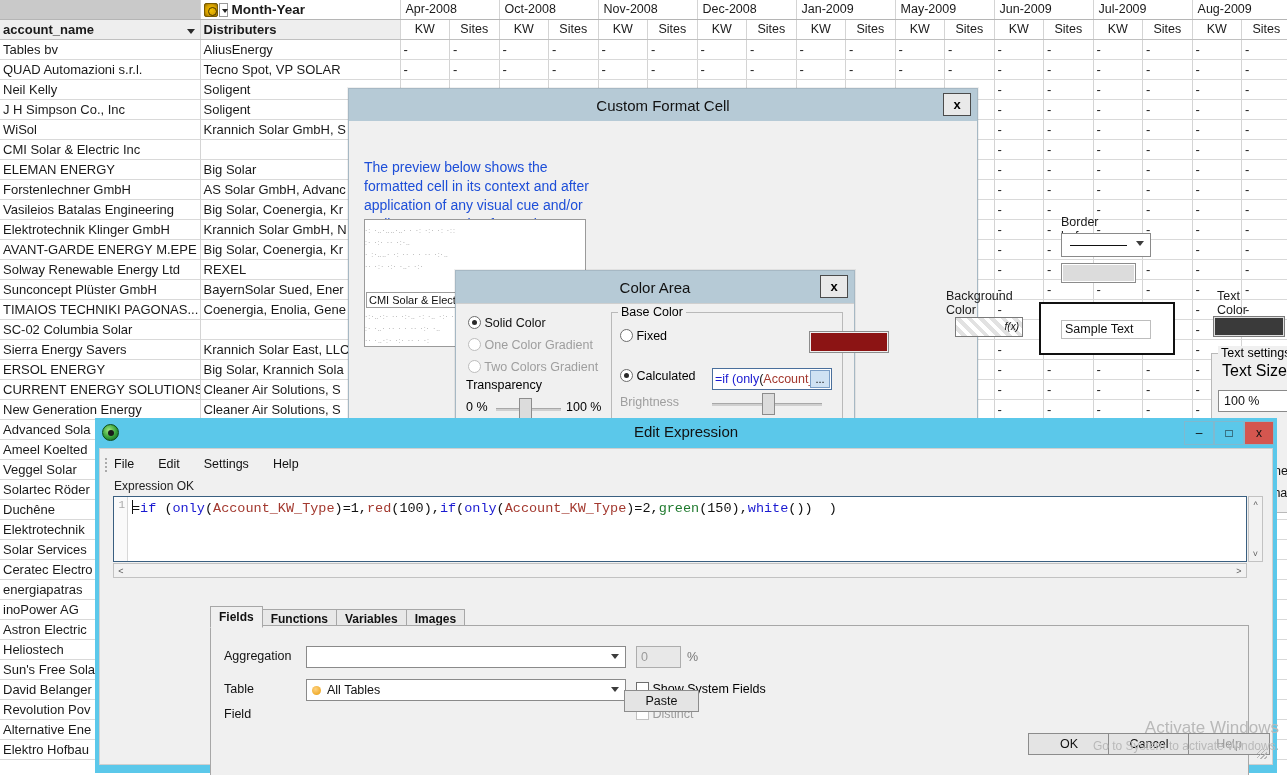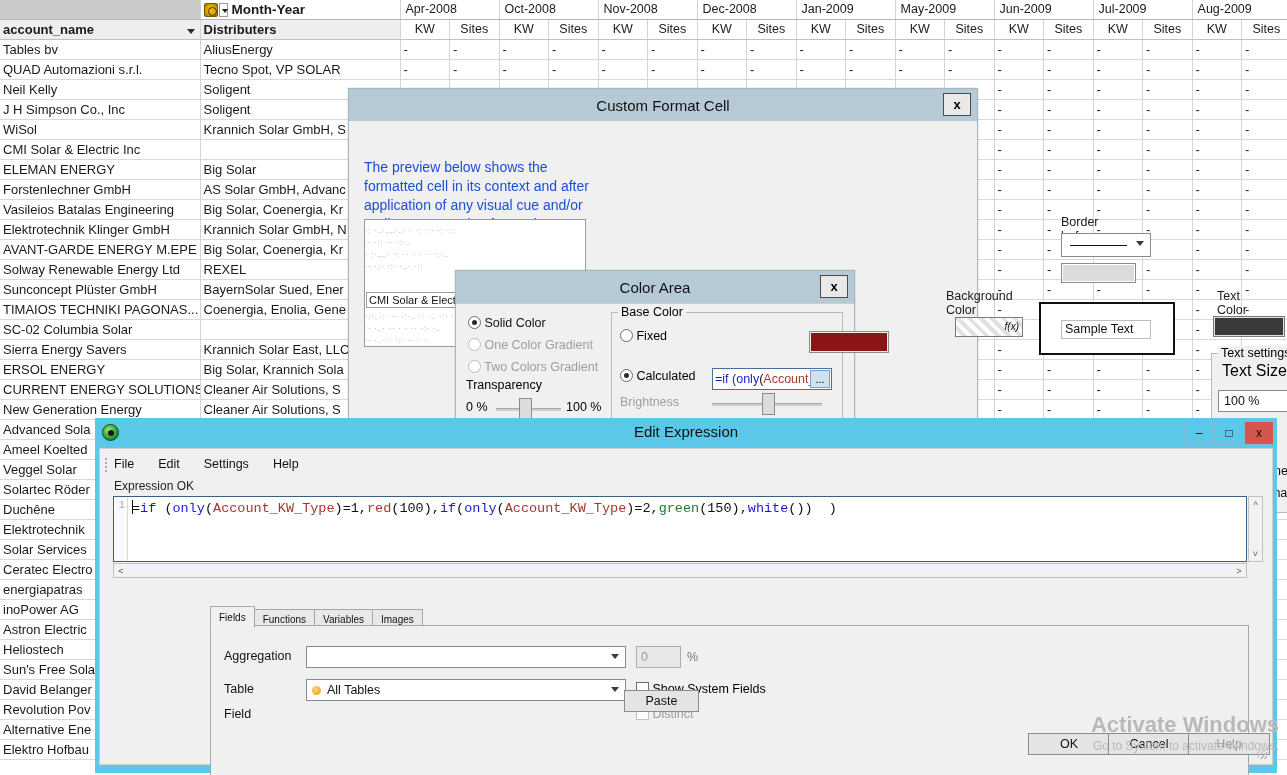--- a/index.html
+++ b/index.html
@@ -169,31 +169,31 @@
   .ee-editor { position: absolute; left: 13px; top: 47px; right: 25px; height: 66px; background: #fff; border: 1px solid #3a5f80; }
   .ee-gutter { position: absolute; left: 0; top: 0; width: 14px; bottom: 0; background: #fafafa; border-right: 1px solid #d8d8d8; font-size: 11px; color: #aaa; text-align: right; padding-right: 2px; padding-top: 2px; font-family: "Liberation Mono", monospace; }
   .ee-code { position: absolute; left: 18px; top: 3px; right: 2px; font-family: "Liberation Mono", monospace; font-size: 13.5px; white-space: nowrap; color: #111; }
   .tk-blue { color: #1a1ad1; } .tk-red { color: #a3392f; } .tk-green { color: #1f7a2e; } .tk-black { color: #111; }
   .ee-caret { display:inline-block; width:1px; height:14px; background:#111; vertical-align:-2px; margin-right:-1px;}
   .ee-vscroll { position: absolute; right: 9px; top: 47px; width: 15px; height: 66px; background: #f2f2f2; border: 1px solid #c2c2c2; }
   .ee-sb-arrow { position: absolute; left: 0; right: 0; height: 15px; display: flex; align-items: center; justify-content: center; font-size: 9px; color: #5a5a5a; }
   .ee-hscroll { position: absolute; left: 13px; top: 114px; right: 25px; height: 15px; background: #f2f2f2; border: 1px solid #c2c2c2; }
 
   .ee-tabs { position: absolute; left: 110px; top: 157px; display: flex; align-items: flex-end; }
-  .ee-tab { height: 19px; padding: 0 8px; font-size: 10px; background: #e8e8e8; border: 1px solid #a7a7a7; border-bottom: none; display: flex; align-items: center; margin-right: -1px; color: #111; }
+  .ee-tab { height: 19px; padding: 0 8px; font-size: 12px; background: #e8e8e8; border: 1px solid #a7a7a7; border-bottom: none; display: flex; align-items: center; margin-right: -1px; color: #111; font-weight: bold; }
   .ee-tab.active { background: #f0f0f0; height: 22px; border-bottom: 1px solid #f0f0f0; z-index: 2; }
   .ee-panel { position: absolute; left: 110px; top: 176px; right: 23px; height: 162px; background: #f0f0f0; border: 1px solid #a7a7a7; }
   .ee-flabel { position: absolute; font-size: 12.5px; color: #111; }
   .ee-fcombo { position: absolute; left: 95px; width: 320px; height: 22px; }
   .ee-pct-box { position: absolute; left: 425px; width: 45px; height: 22px; background: #e8e8e8; border: 1px solid #adadad; font-size: 12.5px; color: #9a9a9a; padding-left: 4px; line-height: 20px; }
   .ee-dot { display: inline-block; width: 9px; height: 9px; border-radius: 50%; background: radial-gradient(circle at 40% 35%, #ffd27f, #e89c0c); margin-right: 6px; vertical-align: -1px; }
   .ee-paste { position: absolute; left: 528px; top: 691px; width: 75px; height: 22px; }
 
   .watermark { position: absolute; right: 8px; bottom: 22px; text-align: right; color: #b9b9b9; pointer-events: none; }
-  .wm1 { font-size: 22px; font-weight: bold; } .wm2 { font-size: 12px; margin-top: 1px; }
+  .wm1 { font-size: 17px; } .wm2 { font-size: 12px; margin-top: 1px; }
   .resize-grip { position: absolute; right: 10px; bottom: 14px; width: 10px; height: 10px;
      background: repeating-linear-gradient(135deg, #b8b8b8 0 1px, transparent 1px 3px); }
 </style>
 </head>
 <body>
 
 <div id="root">
 
   <div class="sheet">
     <table class="sheet-table" id="sheet-table">

